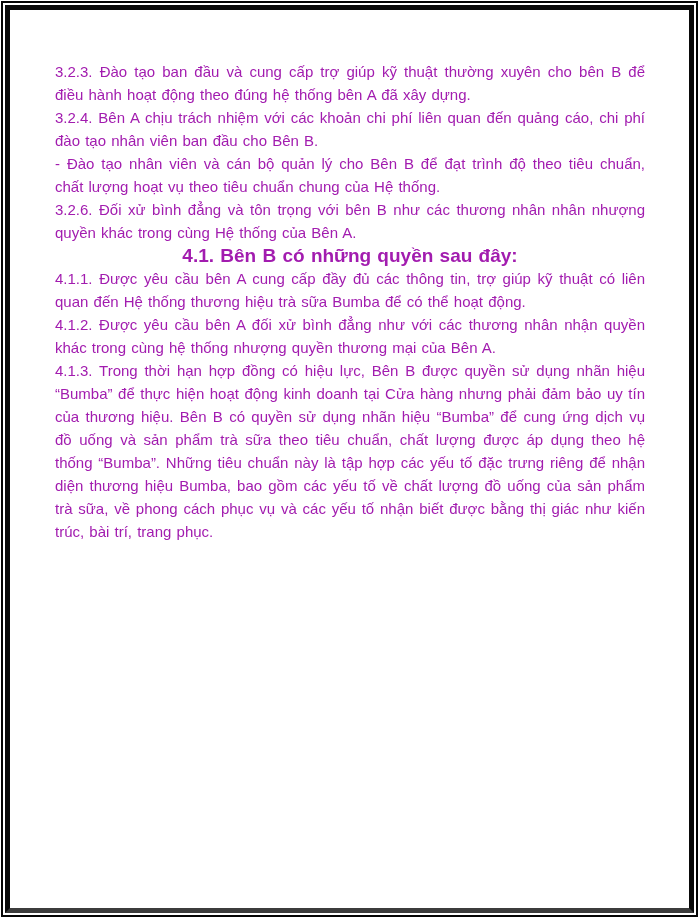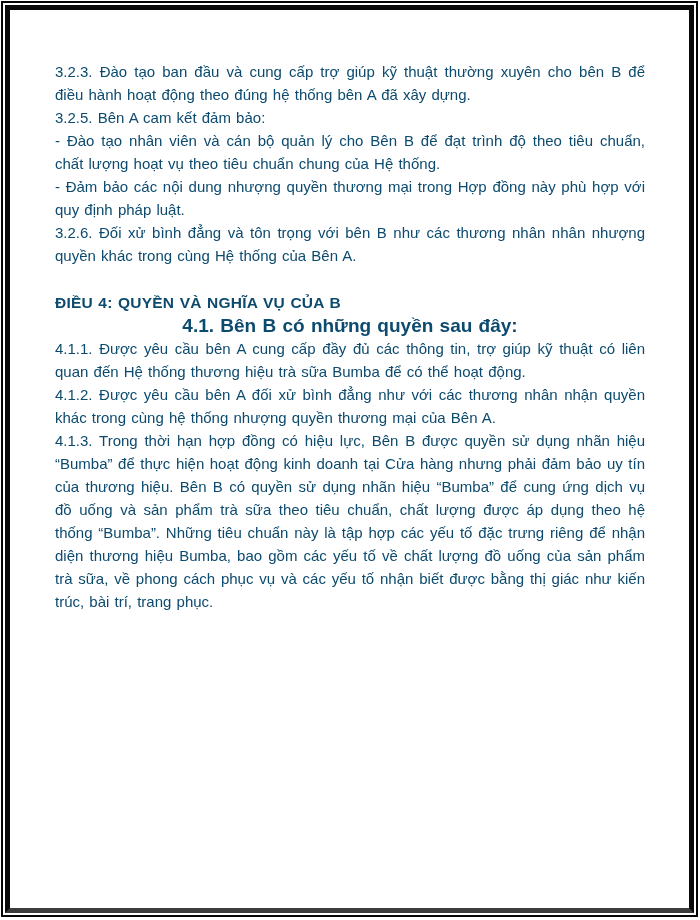--- a/index.html
+++ b/index.html
@@ -24,21 +24,21 @@
   .page-frame-inner {
     width: 100%;
     height: 100%;
     border: 5px solid #0a0a0a;
     border-bottom-color: #3c3c3c;
     box-sizing: border-box;
     background: #ffffff;
   }
   .content {
     padding: 50px 44px 0 45px;
-    color: #0c4a6e;
+    color: #a21caf;
     font-size: 15px;
     line-height: 23px;
     text-align: justify;
   }
   .content p {
     margin: 0;
     word-spacing: 1px;
   }
   p.heading {
     font-weight: bold;
@@ -53,24 +53,22 @@
     font-size: 19px;
   }
 </style>
 </head>
 <body>
 
 <div class="page-frame-outer">
   <div class="page-frame-inner">
     <div class="content">
       <p>3.2.3. Đào tạo ban đầu và cung cấp trợ giúp kỹ thuật thường xuyên cho bên B để điều hành hoạt động theo đúng hệ thống bên A đã xây dựng.</p>
-      <p>3.2.5. Bên A cam kết đảm bảo:</p>
+      <p>3.2.4. Bên A chịu trách nhiệm với các khoản chi phí liên quan đến quảng cáo, chi phí đào tạo nhân viên ban đầu cho Bên B.</p>
       <p>- Đào tạo nhân viên và cán bộ quản lý cho Bên B để đạt trình độ theo tiêu chuẩn, chất lượng hoạt vụ theo tiêu chuẩn chung của Hệ thống.</p>
-      <p>- Đảm bảo các nội dung nhượng quyền thương mại trong Hợp đồng này phù hợp với quy định pháp luật.</p>
       <p>3.2.6. Đối xử bình đẳng và tôn trọng với bên B như các thương nhân nhân nhượng quyền khác trong cùng Hệ thống của Bên A.</p>
-      <p class="heading">ĐIỀU 4: QUYỀN VÀ NGHĨA VỤ CỦA B</p>
       <p class="subheading">4.1. Bên B có những quyền sau đây:</p>
       <p>4.1.1. Được yêu cầu bên A cung cấp đầy đủ các thông tin, trợ giúp kỹ thuật có liên quan đến Hệ thống thương hiệu trà sữa Bumba để có thể hoạt động.</p>
       <p>4.1.2. Được yêu cầu bên A đối xử bình đẳng như với các thương nhân nhận quyền khác trong cùng hệ thống nhượng quyền thương mại của Bên A.</p>
       <p>4.1.3. Trong thời hạn hợp đồng có hiệu lực, Bên B được quyền sử dụng nhãn hiệu “Bumba” để thực hiện hoạt động kinh doanh tại Cửa hàng nhưng phải đảm bảo uy tín của thương hiệu. Bên B có quyền sử dụng nhãn hiệu “Bumba” để cung ứng dịch vụ đồ uống và sản phẩm trà sữa theo tiêu chuẩn, chất lượng được áp dụng theo hệ thống “Bumba”. Những tiêu chuẩn này là tập hợp các yếu tố đặc trưng riêng để nhận diện thương hiệu Bumba, bao gồm các yếu tố về chất lượng đồ uống của sản phẩm trà sữa, về phong cách phục vụ và các yếu tố nhận biết được bằng thị giác như kiến trúc, bài trí, trang phục.</p>
     </div>
   </div>
 </div>
 
 </body></html>

